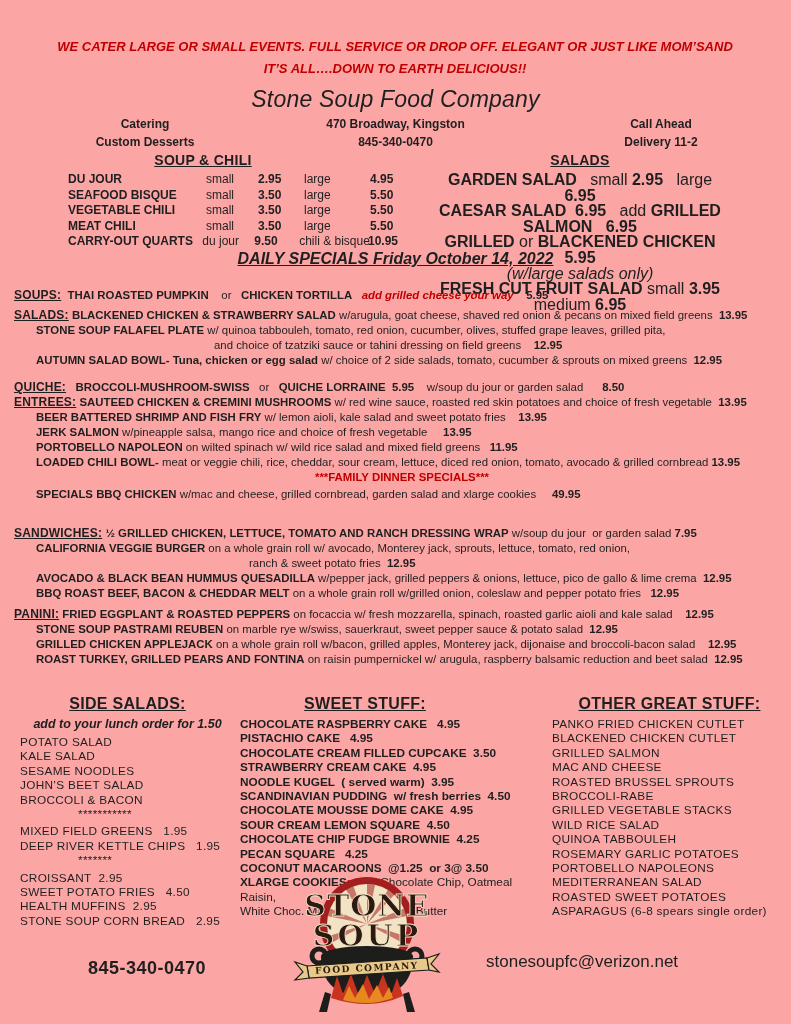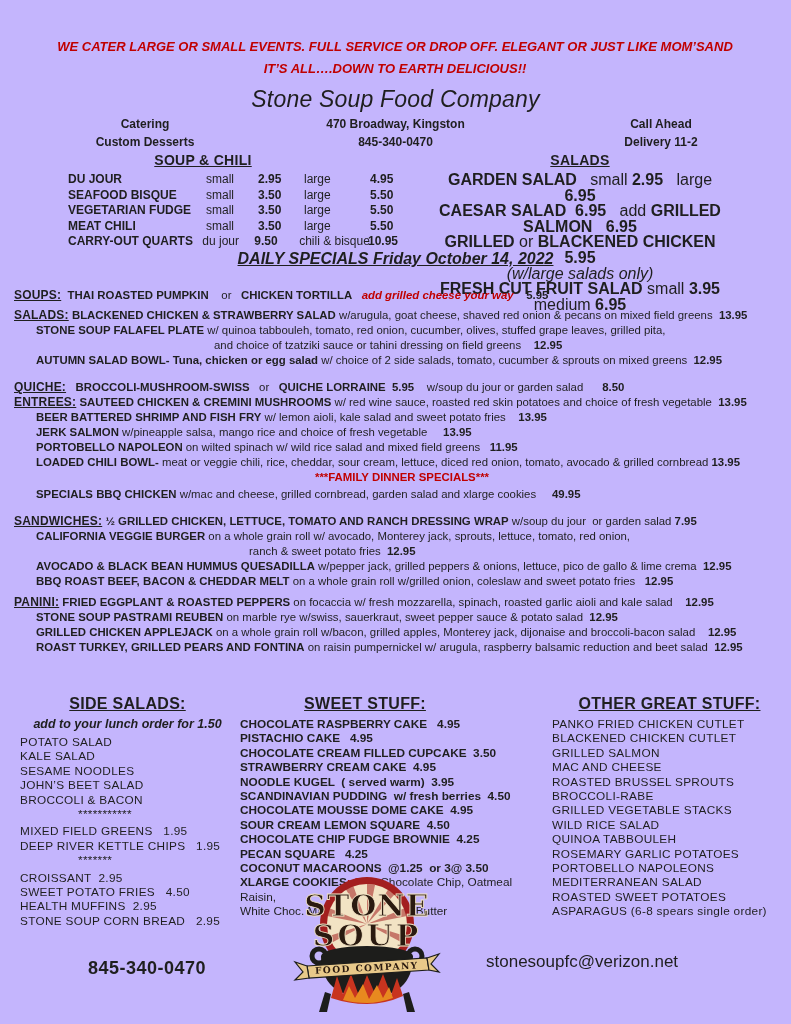--- a/index.html
+++ b/index.html
@@ -1,17 +1,17 @@
 <!DOCTYPE html>
 <html><head>
 <meta charset="utf-8">
 <style>
   html,body{margin:0;padding:0;background:#e8e8e8;}
   .page{
-    position:relative;width:791px;height:1024px;margin:0 auto;background:#c4b5fd;
+    position:relative;width:791px;height:1024px;margin:0 auto;background:#fca5a5;
     font-family:"Liberation Sans",sans-serif;color:#1f1f1f;overflow:hidden;
   }
   .b{font-weight:700}
   .i{font-style:italic}
   .red{color:#c00000}
   .sec{font-weight:700;font-size:12px;text-decoration:underline;letter-spacing:.2px}
   .line{white-space:pre-wrap;line-height:15px;font-size:11.4px}
 
   .banner{position:absolute;top:36px;left:55px;width:680px;text-align:center;
     color:#c00000;font-weight:700;font-style:italic;font-size:13px;line-height:22px}
@@ -80,21 +80,21 @@
       <div>Call Ahead</div>
       <div>Delivery  11-2</div>
     </div>
   </div>
 
   <div class="soupchili">
     <div class="sc-head">SOUP &amp; CHILI</div>
     <div>
         <div class="sc-row"><span class="c0">DU JOUR</span><span class="c1">small</span><span class="c2">2.95</span><span class="c3">large</span><span class="c4">4.95</span></div>
         <div class="sc-row"><span class="c0">SEAFOOD BISQUE</span><span class="c1">small</span><span class="c2">3.50</span><span class="c3">large</span><span class="c4">5.50</span></div>
-        <div class="sc-row"><span class="c0">VEGETARIAN FUDGE</span><span class="c1">small</span><span class="c2">3.50</span><span class="c3">large</span><span class="c4">5.50</span></div>
+        <div class="sc-row"><span class="c0">VEGETABLE CHILI</span><span class="c1">small</span><span class="c2">3.50</span><span class="c3">large</span><span class="c4">5.50</span></div>
         <div class="sc-row"><span class="c0">MEAT CHILI</span><span class="c1">small</span><span class="c2">3.50</span><span class="c3">large</span><span class="c4">5.50</span></div>
         <div class="sc-row"><span class="c0">CARRY-OUT QUARTS</span><span class="c1">du jour</span><span class="c2">9.50</span><span class="c3">chili &amp; bisque</span><span class="c4">10.95</span></div>
       </div>
   </div>
 
   <div class="saladstop">
     <div class="sal-head">SALADS</div>
     <div>
         <div class="line"><span class="b">GARDEN SALAD</span><span class="">   small </span><span class="b">2.95</span><span class="">   large  </span><span class="b">6.95</span></div>
         <div class="line"><span class="b">CAESAR SALAD  6.95</span><span class="">   add </span><span class="b">GRILLED SALMON   6.95</span></div>
@@ -113,25 +113,25 @@
       <div class="line" style="margin-left: 200px;"><span class="">and choice of tzatziki sauce or tahini dressing on field greens    </span><span class="b">12.95</span></div>
       <div class="line" style="margin-left: 22px;"><span class="b">AUTUMN SALAD BOWL- Tuna, chicken or egg salad</span><span class=""> w/ choice of 2 side salads, tomato, cucumber &amp; sprouts on mixed greens  </span><span class="b">12.95</span></div>
       <div class="line" style="margin-top: 12px;"><span class="sec">QUICHE:</span><span class="">   </span><span class="b">BROCCOLI-MUSHROOM-SWISS</span><span class="">   or   </span><span class="b">QUICHE LORRAINE</span><span class="">  </span><span class="b">5.95</span><span class="">    w/soup du jour or garden salad      </span><span class="b">8.50</span></div>
       <div class="line"><span class="sec">ENTREES:</span><span class=""> </span><span class="b">SAUTEED CHICKEN &amp; CREMINI MUSHROOMS</span><span class=""> w/ red wine sauce, roasted red skin potatoes and choice of fresh vegetable  </span><span class="b">13.95</span></div>
       <div class="line" style="margin-left: 22px;"><span class="b">BEER BATTERED SHRIMP AND FISH FRY</span><span class=""> w/ lemon aioli, kale salad and sweet potato fries    </span><span class="b">13.95</span></div>
       <div class="line" style="margin-left: 22px;"><span class="b">JERK SALMON</span><span class=""> w/pineapple salsa, mango rice and choice of fresh vegetable     </span><span class="b">13.95</span></div>
       <div class="line" style="margin-left: 22px;"><span class="b">PORTOBELLO NAPOLEON</span><span class=""> on wilted spinach w/ wild rice salad and mixed field greens   </span><span class="b">11.95</span></div>
       <div class="line" style="margin-left: 22px;"><span class="b">LOADED CHILI BOWL-</span><span class=""> meat or veggie chili, rice, cheddar, sour cream, lettuce, diced red onion, tomato, avocado &amp; grilled cornbread </span><span class="b">13.95</span></div>
       <div class="line" style="text-align: center;"><span class="b red">***FAMILY DINNER SPECIALS***</span></div>
       <div class="line" style="margin-left: 22px; margin-top: 2px;"><span class="b">SPECIALS BBQ CHICKEN</span><span class=""> w/mac and cheese, grilled cornbread, garden salad and xlarge cookies     </span><span class="b">49.95</span></div>
-      <div class="line" style="margin-top: 12px;"><span class="sec">SANDWICHES:</span><span class=""> </span><span class="b">½ GRILLED CHICKEN, LETTUCE, TOMATO AND RANCH DRESSING WRAP</span><span class=""> w/soup du jour  or garden salad </span><span class="b">7.95</span></div>
+      <div class="line" style="margin-top: 24px;"><span class="sec">SANDWICHES:</span><span class=""> </span><span class="b">½ GRILLED CHICKEN, LETTUCE, TOMATO AND RANCH DRESSING WRAP</span><span class=""> w/soup du jour  or garden salad </span><span class="b">7.95</span></div>
       <div class="line" style="margin-left: 22px;"><span class="b">CALIFORNIA VEGGIE BURGER</span><span class=""> on a whole grain roll w/ avocado, Monterey jack, sprouts, lettuce, tomato, red onion,</span></div>
       <div class="line" style="margin-left: 235px;"><span class="">ranch &amp; sweet potato fries  </span><span class="b">12.95</span></div>
       <div class="line" style="margin-left: 22px;"><span class="b">AVOCADO &amp; BLACK BEAN HUMMUS QUESADILLA</span><span class=""> w/pepper jack, grilled peppers &amp; onions, lettuce, pico de gallo &amp; lime crema  </span><span class="b">12.95</span></div>
-      <div class="line" style="margin-left: 22px;"><span class="b">BBQ ROAST BEEF, BACON &amp; CHEDDAR MELT</span><span class=""> on a whole grain roll w/grilled onion, coleslaw and sweet potato fries   </span><span class="b">12.95</span></div>
+      <div class="line" style="margin-left: 22px;"><span class="b">BBQ ROAST BEEF, BACON &amp; CHEDDAR MELT</span><span class=""> on a whole grain roll w/grilled onion, coleslaw and pepper potato fries   </span><span class="b">12.95</span></div>
       <div class="line" style="margin-top: 6px;"><span class="sec">PANINI:</span><span class=""> </span><span class="b">FRIED EGGPLANT &amp; ROASTED PEPPERS</span><span class=""> on focaccia w/ fresh mozzarella, spinach, roasted garlic aioli and kale salad    </span><span class="b">12.95</span></div>
       <div class="line" style="margin-left: 22px;"><span class="b">STONE SOUP PASTRAMI REUBEN</span><span class=""> on marble rye w/swiss, sauerkraut, sweet pepper sauce &amp; potato salad  </span><span class="b">12.95</span></div>
       <div class="line" style="margin-left: 22px;"><span class="b">GRILLED CHICKEN APPLEJACK</span><span class=""> on a whole grain roll w/bacon, grilled apples, Monterey jack, dijonaise and broccoli-bacon salad    </span><span class="b">12.95</span></div>
       <div class="line" style="margin-left: 22px;"><span class="b">ROAST TURKEY, GRILLED PEARS AND FONTINA</span><span class=""> on raisin pumpernickel w/ arugula, raspberry balsamic reduction and beet salad  </span><span class="b">12.95</span></div>
     </div>
 
   <div class="col col-side">
     <div class="col-head">SIDE SALADS:</div>
     <div class="subtitle">add to your lunch order for 1.50</div>
     <div>

